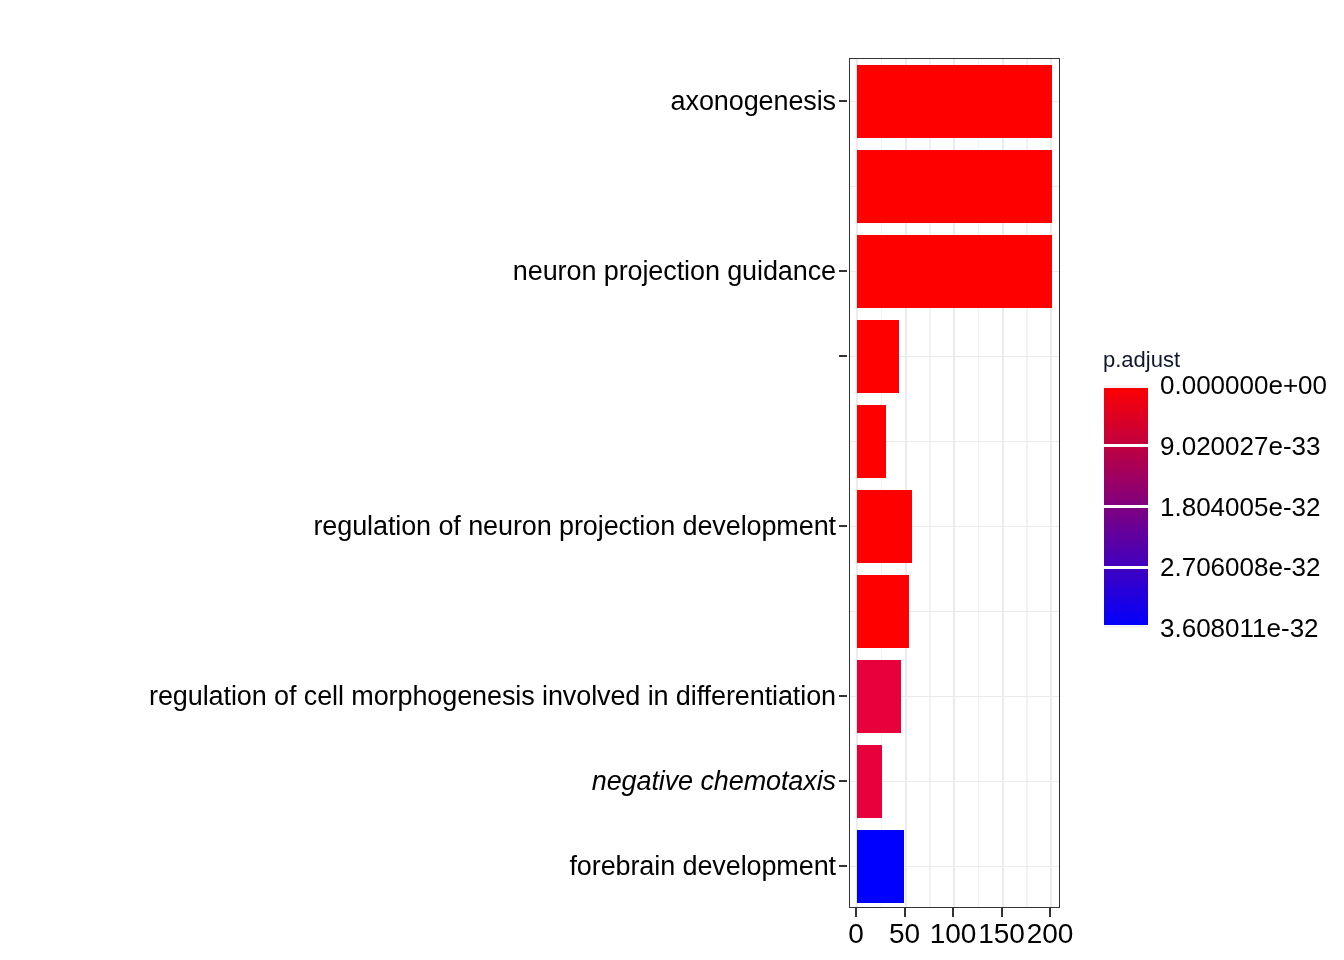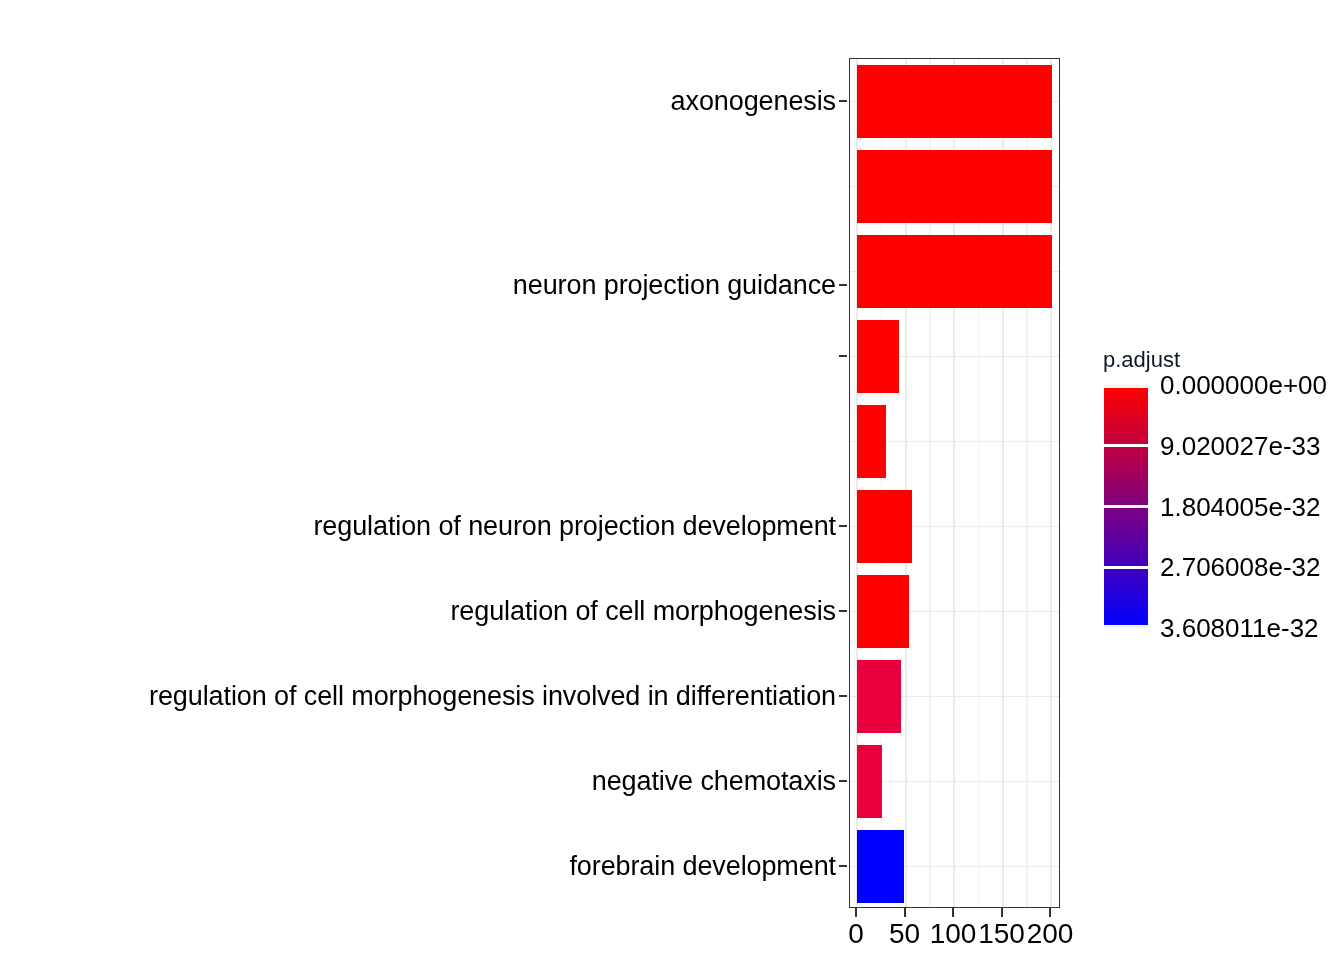--- a/index.html
+++ b/index.html
@@ -166,40 +166,36 @@
 </head>
 <body>
 
 <div id="figure">
 
   <div id="ylabels">
       <div class="ylabel-row" style="top: 0px;">
         <span class="ylabel-text">axonogenesis</span>
         <span class="ytick"></span>
       </div>
-      <div class="ylabel-row" style="top: 184px;">
+      <div class="ylabel-row" style="top: 170px;">
         <span class="ylabel-text">neuron projection guidance</span>
         <span class="ytick"></span>
       </div>
       <div class="ylabel-row" style="top: 255px;">
         <span class="ytick"></span>
       </div>
       <div class="ylabel-row" style="top: 425px; justify-content: flex-end;">
         <span class="ylabel-text">regulation of neuron projection development</span>
         <span class="ytick"></span>
       </div>
-      <div class="ylabel-row" style="top: 510px;">
-        <span class="ylabel-text">regulation of cell morphogenesis</span>
-        <span class="ytick"></span>
-      </div>
       <div class="ylabel-row" style="top: 595px;">
         <span class="ylabel-text">regulation of cell morphogenesis involved in differentiation</span>
         <span class="ytick"></span>
       </div>
-      <div class="ylabel-row" style="top: 680px;">
+      <div class="ylabel-row" style="top: 680px; font-style: italic;">
         <span class="ylabel-text">negative chemotaxis</span>
         <span class="ytick"></span>
       </div>
       <div class="ylabel-row" style="top: 765px;">
         <span class="ylabel-text">forebrain development</span>
         <span class="ytick"></span>
       </div>
     </div>
 
   <div id="panel">

